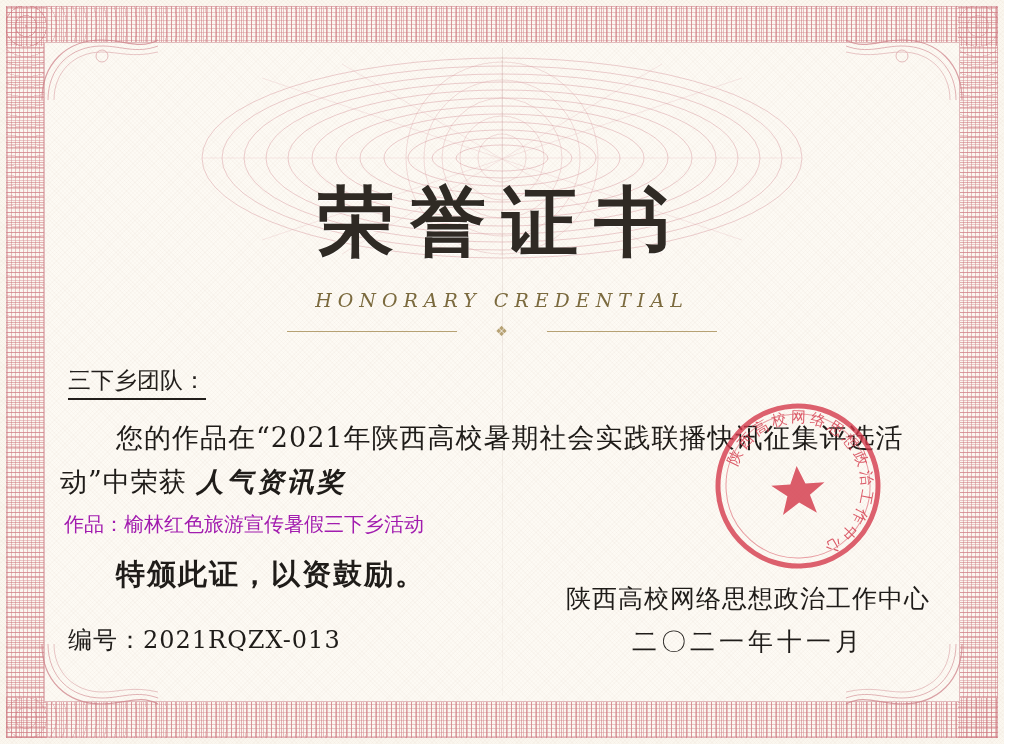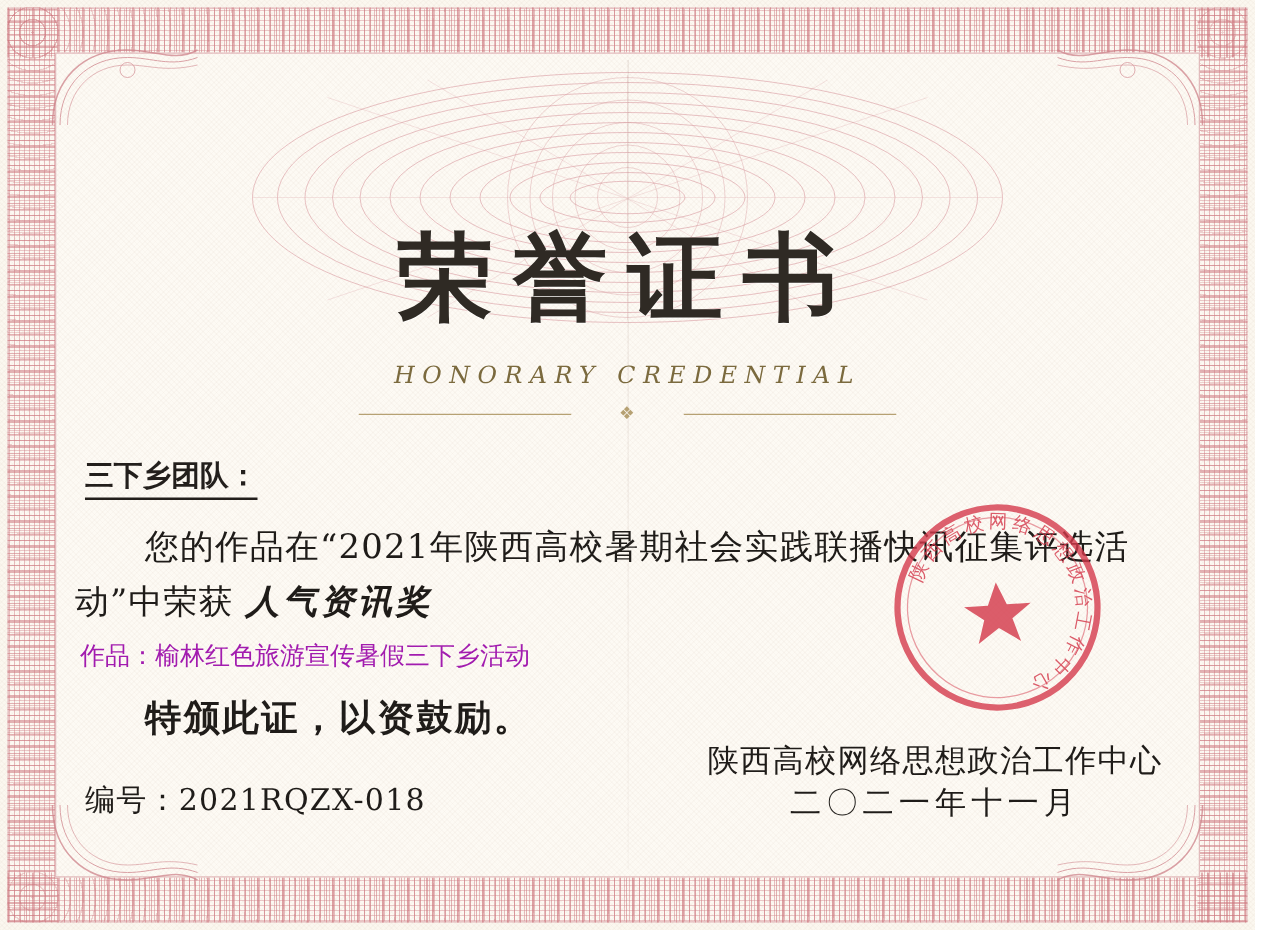--- a/index.html
+++ b/index.html
@@ -156,21 +156,21 @@
     font-size: 14px;
     line-height: 14px;
     letter-spacing: 1px;
   }
 
   .salutation {
     margin-top: 26px;
     margin-left: 8px;
     font-family: "DejaVu Serif", serif;
     font-size: 23px;
-    font-weight: bold;
+    font-weight: normal;
     color: #231f1c;
     border-bottom: 2px solid #231f1c;
     display: inline-block;
     padding-bottom: 2px;
   }
 
   .body-para {
     margin-top: 16px;
     font-family: "DejaVu Serif", serif;
     font-size: 27px;
@@ -212,20 +212,21 @@
     bottom: 34px;
     text-align: center;
     font-family: "DejaVu Serif", serif;
     color: #1f1c19;
   }
   .issuer-name {
     font-size: 25px;
     letter-spacing: 1px;
   }
   .issuer-date {
+    margin-top: 10px;
     font-size: 25px;
     letter-spacing: 4px;
   }
 
   .serial {
     position: absolute;
     left: 8px;
     bottom: 36px;
     font-family: "DejaVu Serif", serif;
     font-size: 24px;
@@ -332,21 +333,21 @@
       <span>您的作品在“2021年陕西高校暑期社会实践联播快讯征集评选活动”中荣获</span>
       <span class="award-name">人气资讯奖</span>
     </div>
 
     <div class="meta-line">
       <span>作品：</span><span>榆林红色旅游宣传暑假三下乡活动</span>
     </div>
 
     <div class="closing">特颁此证，以资鼓励。</div>
 
-    <div class="serial">编号：2021RQZX-018</div>
+    <div class="serial">编号：2021RQZX-013</div>
 
     <div class="issuer-block">
       <div class="issuer-name">陕西高校网络思想政治工作中心</div>
       <div class="issuer-date">二〇二一年十一月</div>
     </div>
 
   </div>
 
   <svg class="seal" viewBox="0 0 172 172">
     <defs>

